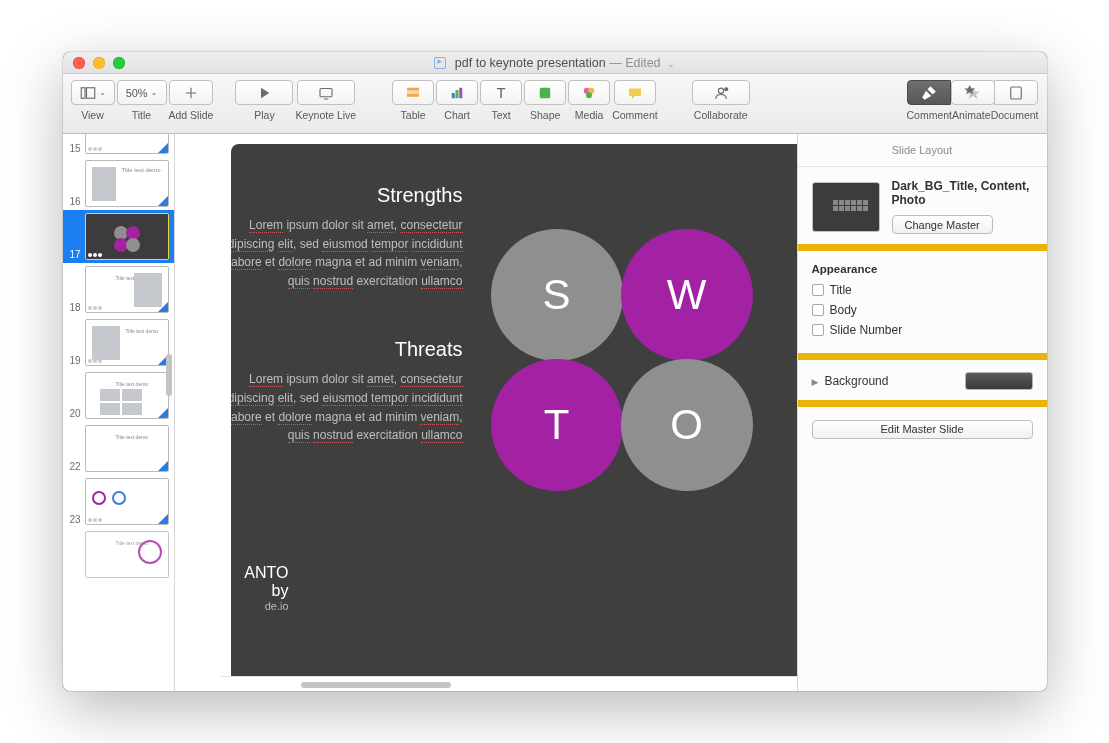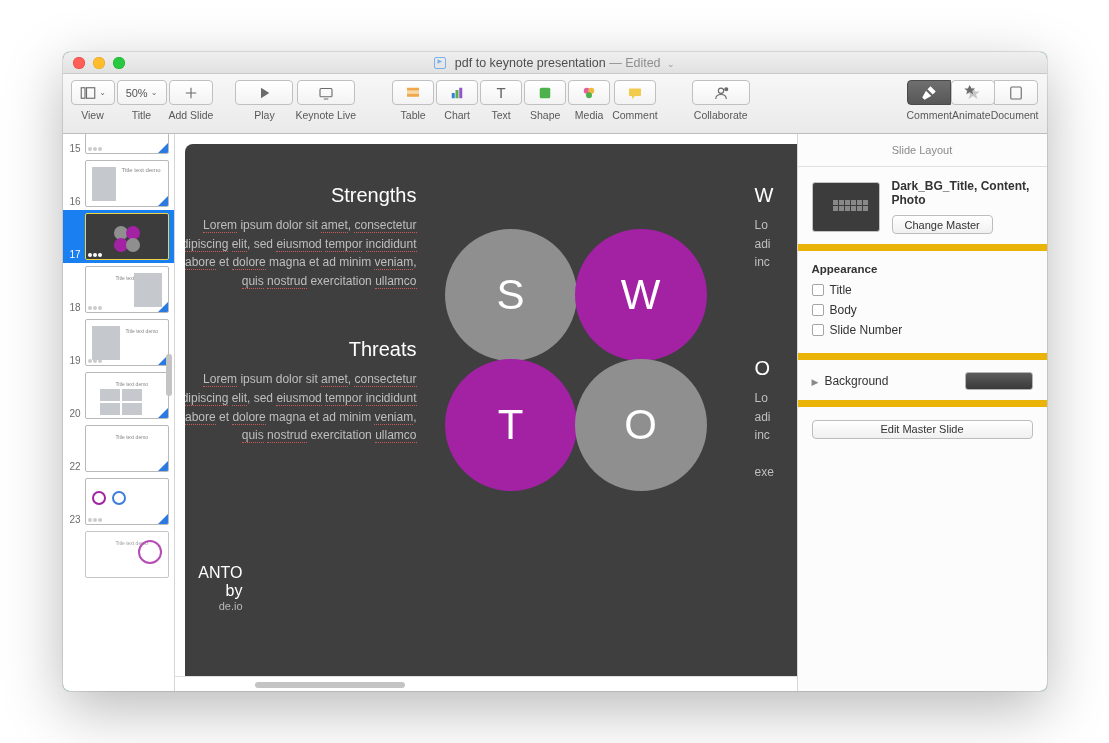--- a/index.html
+++ b/index.html
@@ -41,21 +41,21 @@
 .thumb { width:84px; height:47px; background:#fff; border:1px solid #b9b9b9; border-radius:2px; position:relative; overflow:hidden;}
 .thumb .corner{position:absolute; right:-1px; bottom:-1px; width:0;height:0;border-left:12px solid transparent; border-bottom:12px solid #2a7ae2;}
 .thumb-row.selected{ background:#1a7ff0;}
 .thumb-row.selected .thumb-num{color:#fff;}
 .thumb-row.selected .thumb{border-color:#eed447;}
 .comment-dots{position:absolute; left:2px; bottom:2px; display:flex; gap:1px;}
 .comment-dots span{width:4px;height:4px;border-radius:50%;background:#ccc;}
 .thumb-row.selected .comment-dots span{background:#fff;}
 .scrollbar{position:absolute; right:2px; width:6px; height:42px; background:#c4c4c4; border-radius:3px;}
 
-.canvas-area{ flex:1; background:#fff; display:flex; flex-direction:column; min-width:0;}
+.canvas-area{ flex:1; background:#fff; display:flex; flex-direction:column; min-width:0;padding-left:46px;}
 .canvas-scroll { flex:1; overflow:hidden; position:relative; }
 .slide { width:780px; height:545px; background:#3f3f3f; margin:10px 0 0 10px; border-radius:8px; position:relative; overflow:hidden;}
 .slide-viewport{ position:absolute; left:0; top:0; right:0; bottom:0; overflow:hidden;}
 .slide-content{ position:relative; width:940px; height:530px; left:-150px; top:0;}
 .s-heading{ font-size:20px; color:#fff; font-weight:500; text-align:right; width:250px; margin-bottom:9px;}
 .s-para{ font-size:12px; color:#bfbfbf; line-height:1.55; text-align:right; width:250px;}
 .s-para .u{ border-bottom:1px dotted #c85b5b;}
 .col-left{position:absolute; top:40px; left:132px;}
 .col-right{position:absolute; top:40px; left:720px;}
 .s-heading.r{text-align:left;} .s-para.r{text-align:left;}

